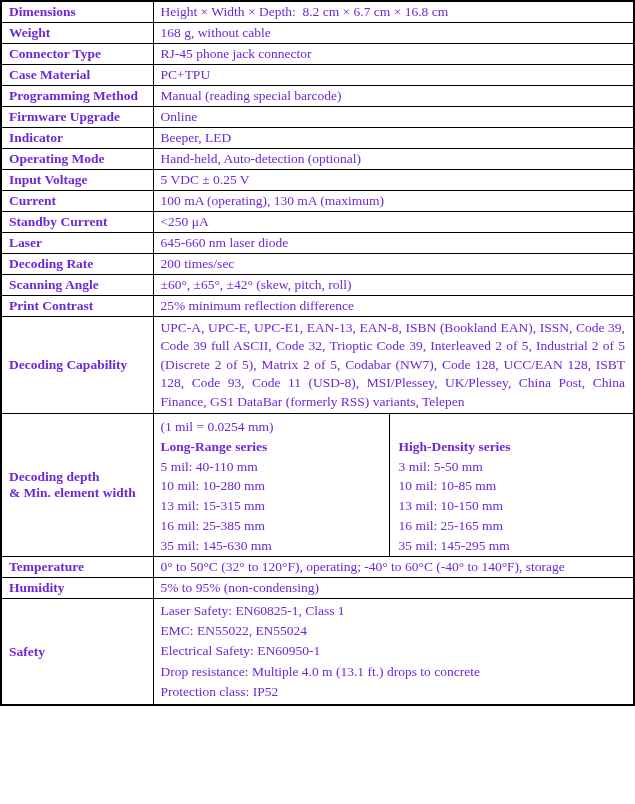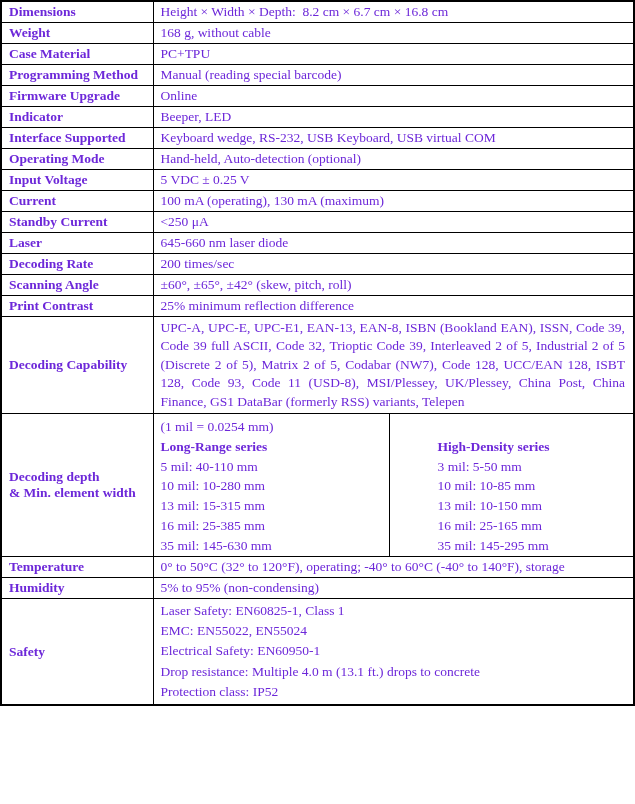--- a/index.html
+++ b/index.html
@@ -35,21 +35,21 @@
   tr.simple th, tr.simple td { height: 20px; }
   
   td.cap-cell {
     text-align: justify;
     line-height: 18.4px;
     padding: 2px 8px 2px 7px;
   }
   tr.cap-row { height: 92px; }
   
   td.depth-cell { padding: 0; vertical-align: top; height: 142px; }
-  .depth-wrap { display: flex; height: 142px; gap: 39px; }
+  .depth-wrap { display: flex; height: 142px; }
   .depth-left {
     width: 236px;
     border-right: 1px solid #000000;
     padding: 3px 6px 0 7px;
   }
   .depth-right { flex: 1; padding: 3px 6px 0 9px; }
   .depth-line { line-height: 19.8px; white-space: nowrap; }
   .depth-title { font-weight: bold; }
   .depth-spacer { height: 19.8px; }
   .label-lines div { line-height: 16px; }
@@ -65,38 +65,38 @@
   <tbody>
     <tr class="simple">
       <th>Dimensions</th>
       <td class="val">Height × Width × Depth: &nbsp;8.2 cm × 6.7 cm × 16.8 cm</td>
     </tr>
     <tr class="simple">
       <th>Weight</th>
       <td class="val">168 g, without cable</td>
     </tr>
     <tr class="simple">
+      <th>Connector Type</th>
+      <td class="val">RJ-45 phone jack connector</td>
+    </tr>
+    <tr class="simple">
       <th>Case Material</th>
       <td class="val">PC+TPU</td>
     </tr>
     <tr class="simple">
       <th>Programming Method</th>
       <td class="val">Manual (reading special barcode)</td>
     </tr>
     <tr class="simple">
       <th>Firmware Upgrade</th>
       <td class="val">Online</td>
     </tr>
     <tr class="simple">
       <th>Indicator</th>
       <td class="val">Beeper, LED</td>
-    </tr>
-    <tr class="simple">
-      <th>Interface Supported</th>
-      <td class="val">Keyboard wedge, RS-232, USB Keyboard, USB virtual COM</td>
     </tr>
     <tr class="simple">
       <th>Operating Mode</th>
       <td class="val">Hand-held, Auto-detection (optional)</td>
     </tr>
     <tr class="simple">
       <th>Input Voltage</th>
       <td class="val">5 VDC ± 0.25 V</td>
     </tr>
     <tr class="simple">

